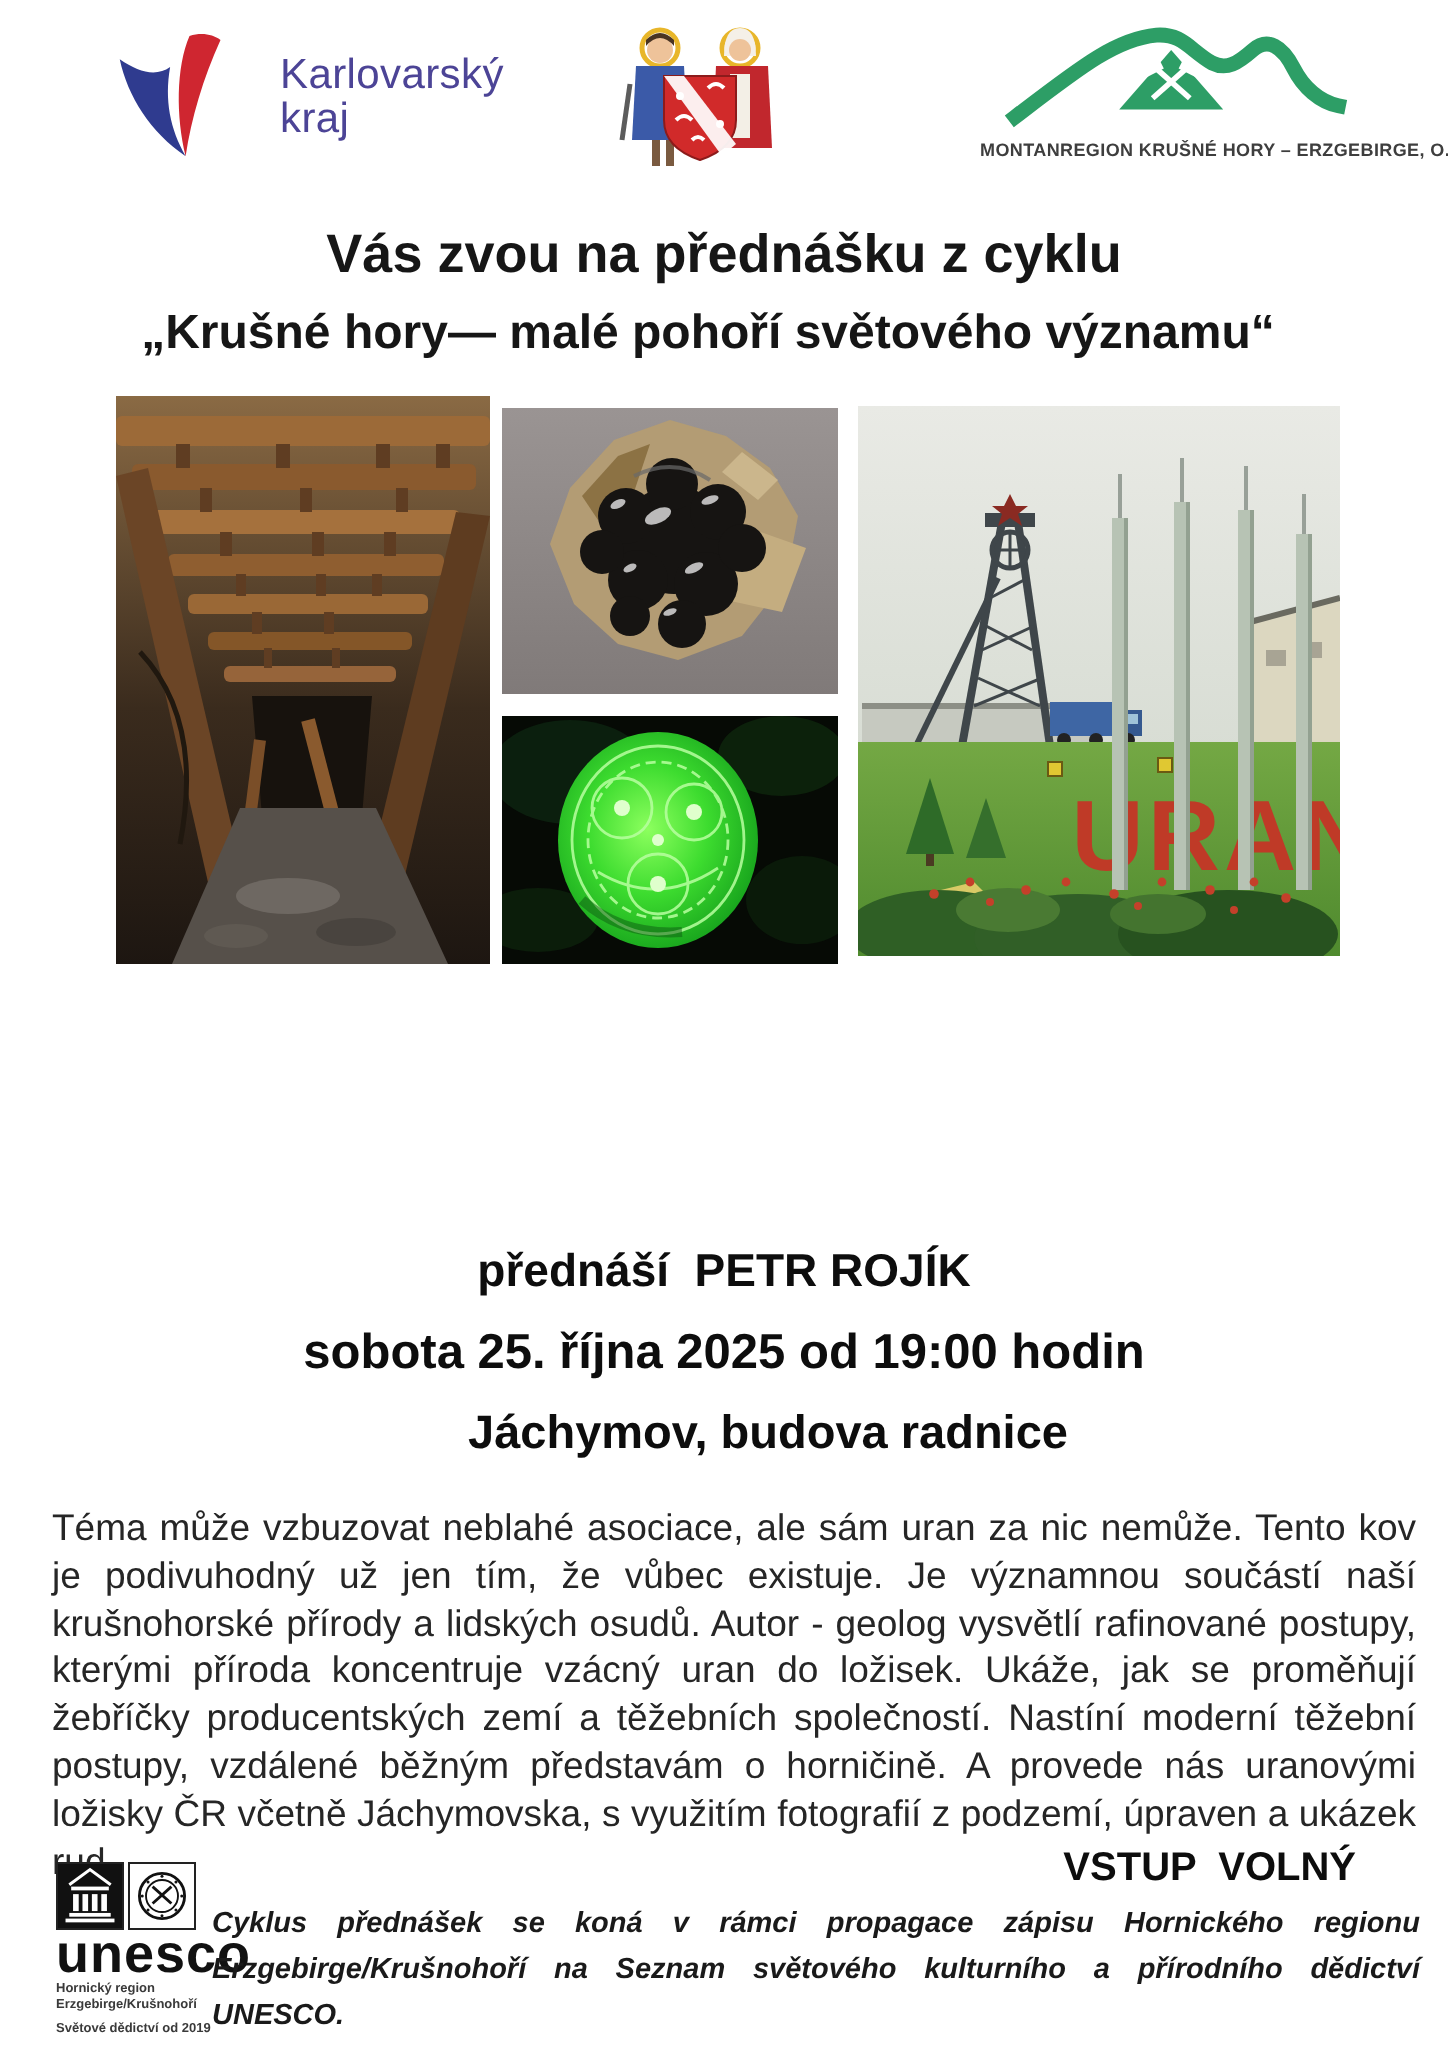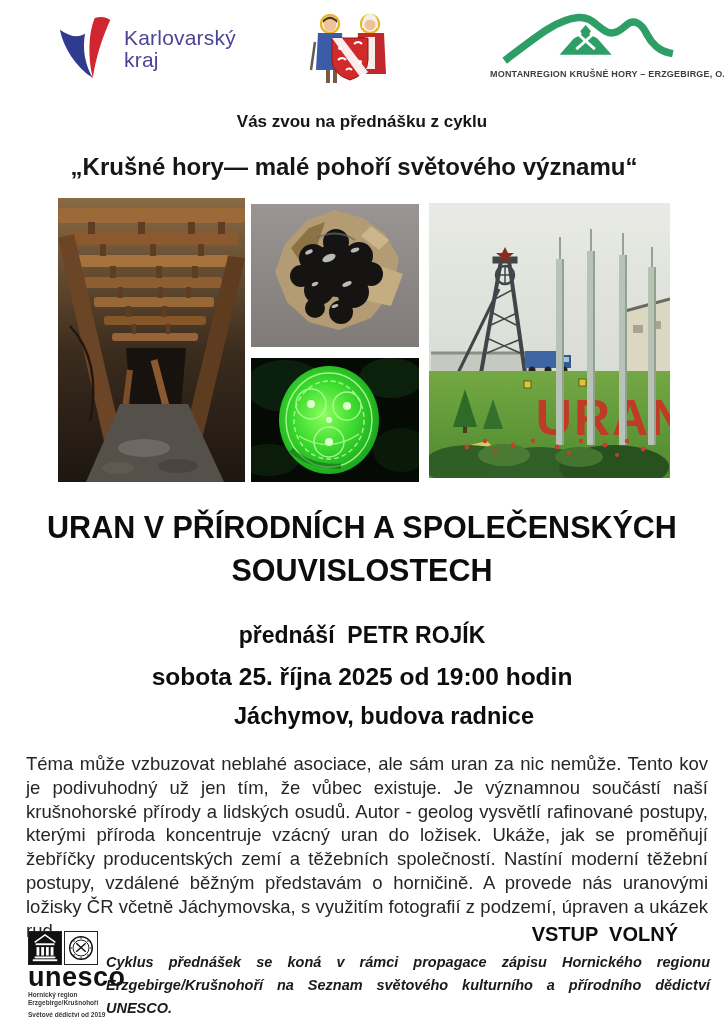--- a/index.html
+++ b/index.html
@@ -2,27 +2,27 @@
 <html><head>
 <meta charset="utf-8">
 <style>
   * { margin:0; padding:0; box-sizing:border-box; }
   html,body { background:#ffffff; }
   body { font-family:"Liberation Sans", sans-serif; color:#111; }
   .poster { position:relative; width:724px; height:1024px; background:#fff; overflow:hidden; margin:0 auto; }
 
   
   .kraj-logo { position:absolute; left:56px; top:16px; display:flex; align-items:center; }
-  .kraj-text { margin-left:6px; color:#4c4496; font-size:21px; line-height:22px; font-weight:500; letter-spacing:.2px; }
+  .kraj-text { margin-left:22px; color:#4c4496; font-size:21px; line-height:22px; font-weight:500; letter-spacing:.2px; }
   .coat { position:absolute; left:300px; top:12px; }
   .montan { position:absolute; left:490px; top:12px; width:220px; text-align:center; }
   .montan-caption { font-size:9px; font-weight:bold; letter-spacing:.2px; color:#3e3e3e; margin-top:1px; white-space:nowrap; }
 
   
-  .intro1 { position:absolute; top:112px; left:0; right:0; text-align:center; font-size:17px; font-weight:bold; color:#161616; }
+  .intro1 { position:absolute; top:112px; left:0; right:0; text-align:center; font-size:27px; font-weight:bold; color:#161616; }
   .intro2 { position:absolute; top:153px; left:0; right:16px; text-align:center; font-size:24px; font-weight:bold; color:#161616; }
 
   
   .photo { position:absolute; overflow:hidden; }
   .photo svg { display:block; }
   .ph-mine  { left:58px;  top:198px; width:187px; height:284px; }
   .ph-pitch { left:251px; top:204px; width:168px; height:143px; }
   .ph-glass { left:251px; top:358px; width:168px; height:124px; }
   .ph-uran  { left:429px; top:203px; width:241px; height:275px; }
 
@@ -325,24 +325,20 @@
             <circle cx="198" cy="238" r="2.2"></circle>
             <circle cx="214" cy="246" r="2.4"></circle>
           <circle cx="66" cy="248" r="2"></circle>
             <circle cx="140" cy="250" r="2"></circle>
             <circle cx="188" cy="252" r="2"></circle>
         </g>
       </g>
     </svg>
   </div>
 
-  <div class="main-title">
-    <div>URAN V PŘÍRODNÍCH A SPOLEČENSKÝCH</div>
-    <div>SOUVISLOSTECH</div>
-  </div>
 
   <div class="details">
     <div class="speaker">přednáší  PETR ROJÍK</div>
     <div class="datetime">sobota 25. října 2025 od 19:00 hodin</div>
     <div class="venue">Jáchymov, budova radnice</div>
   </div>
 
   <p class="body-text">Téma může vzbuzovat neblahé asociace, ale sám uran za nic nemůže. Tento kov je podivuhodný už jen tím, že vůbec existuje. Je významnou součástí naší krušnohorské přírody a lidských osudů. Autor - geolog vysvětlí rafinované postupy, kterými příroda koncentruje vzácný uran do ložisek. Ukáže, jak se proměňují žebříčky producentských zemí a těžebních společností. Nastíní moderní těžební postupy, vzdálené běžným představám o horničině. A provede nás uranovými ložisky ČR včetně Jáchymovska, s využitím fotografií z podzemí, úpraven a ukázek rud.</p>
 
   <div class="entry">VSTUP  VOLNÝ</div>

